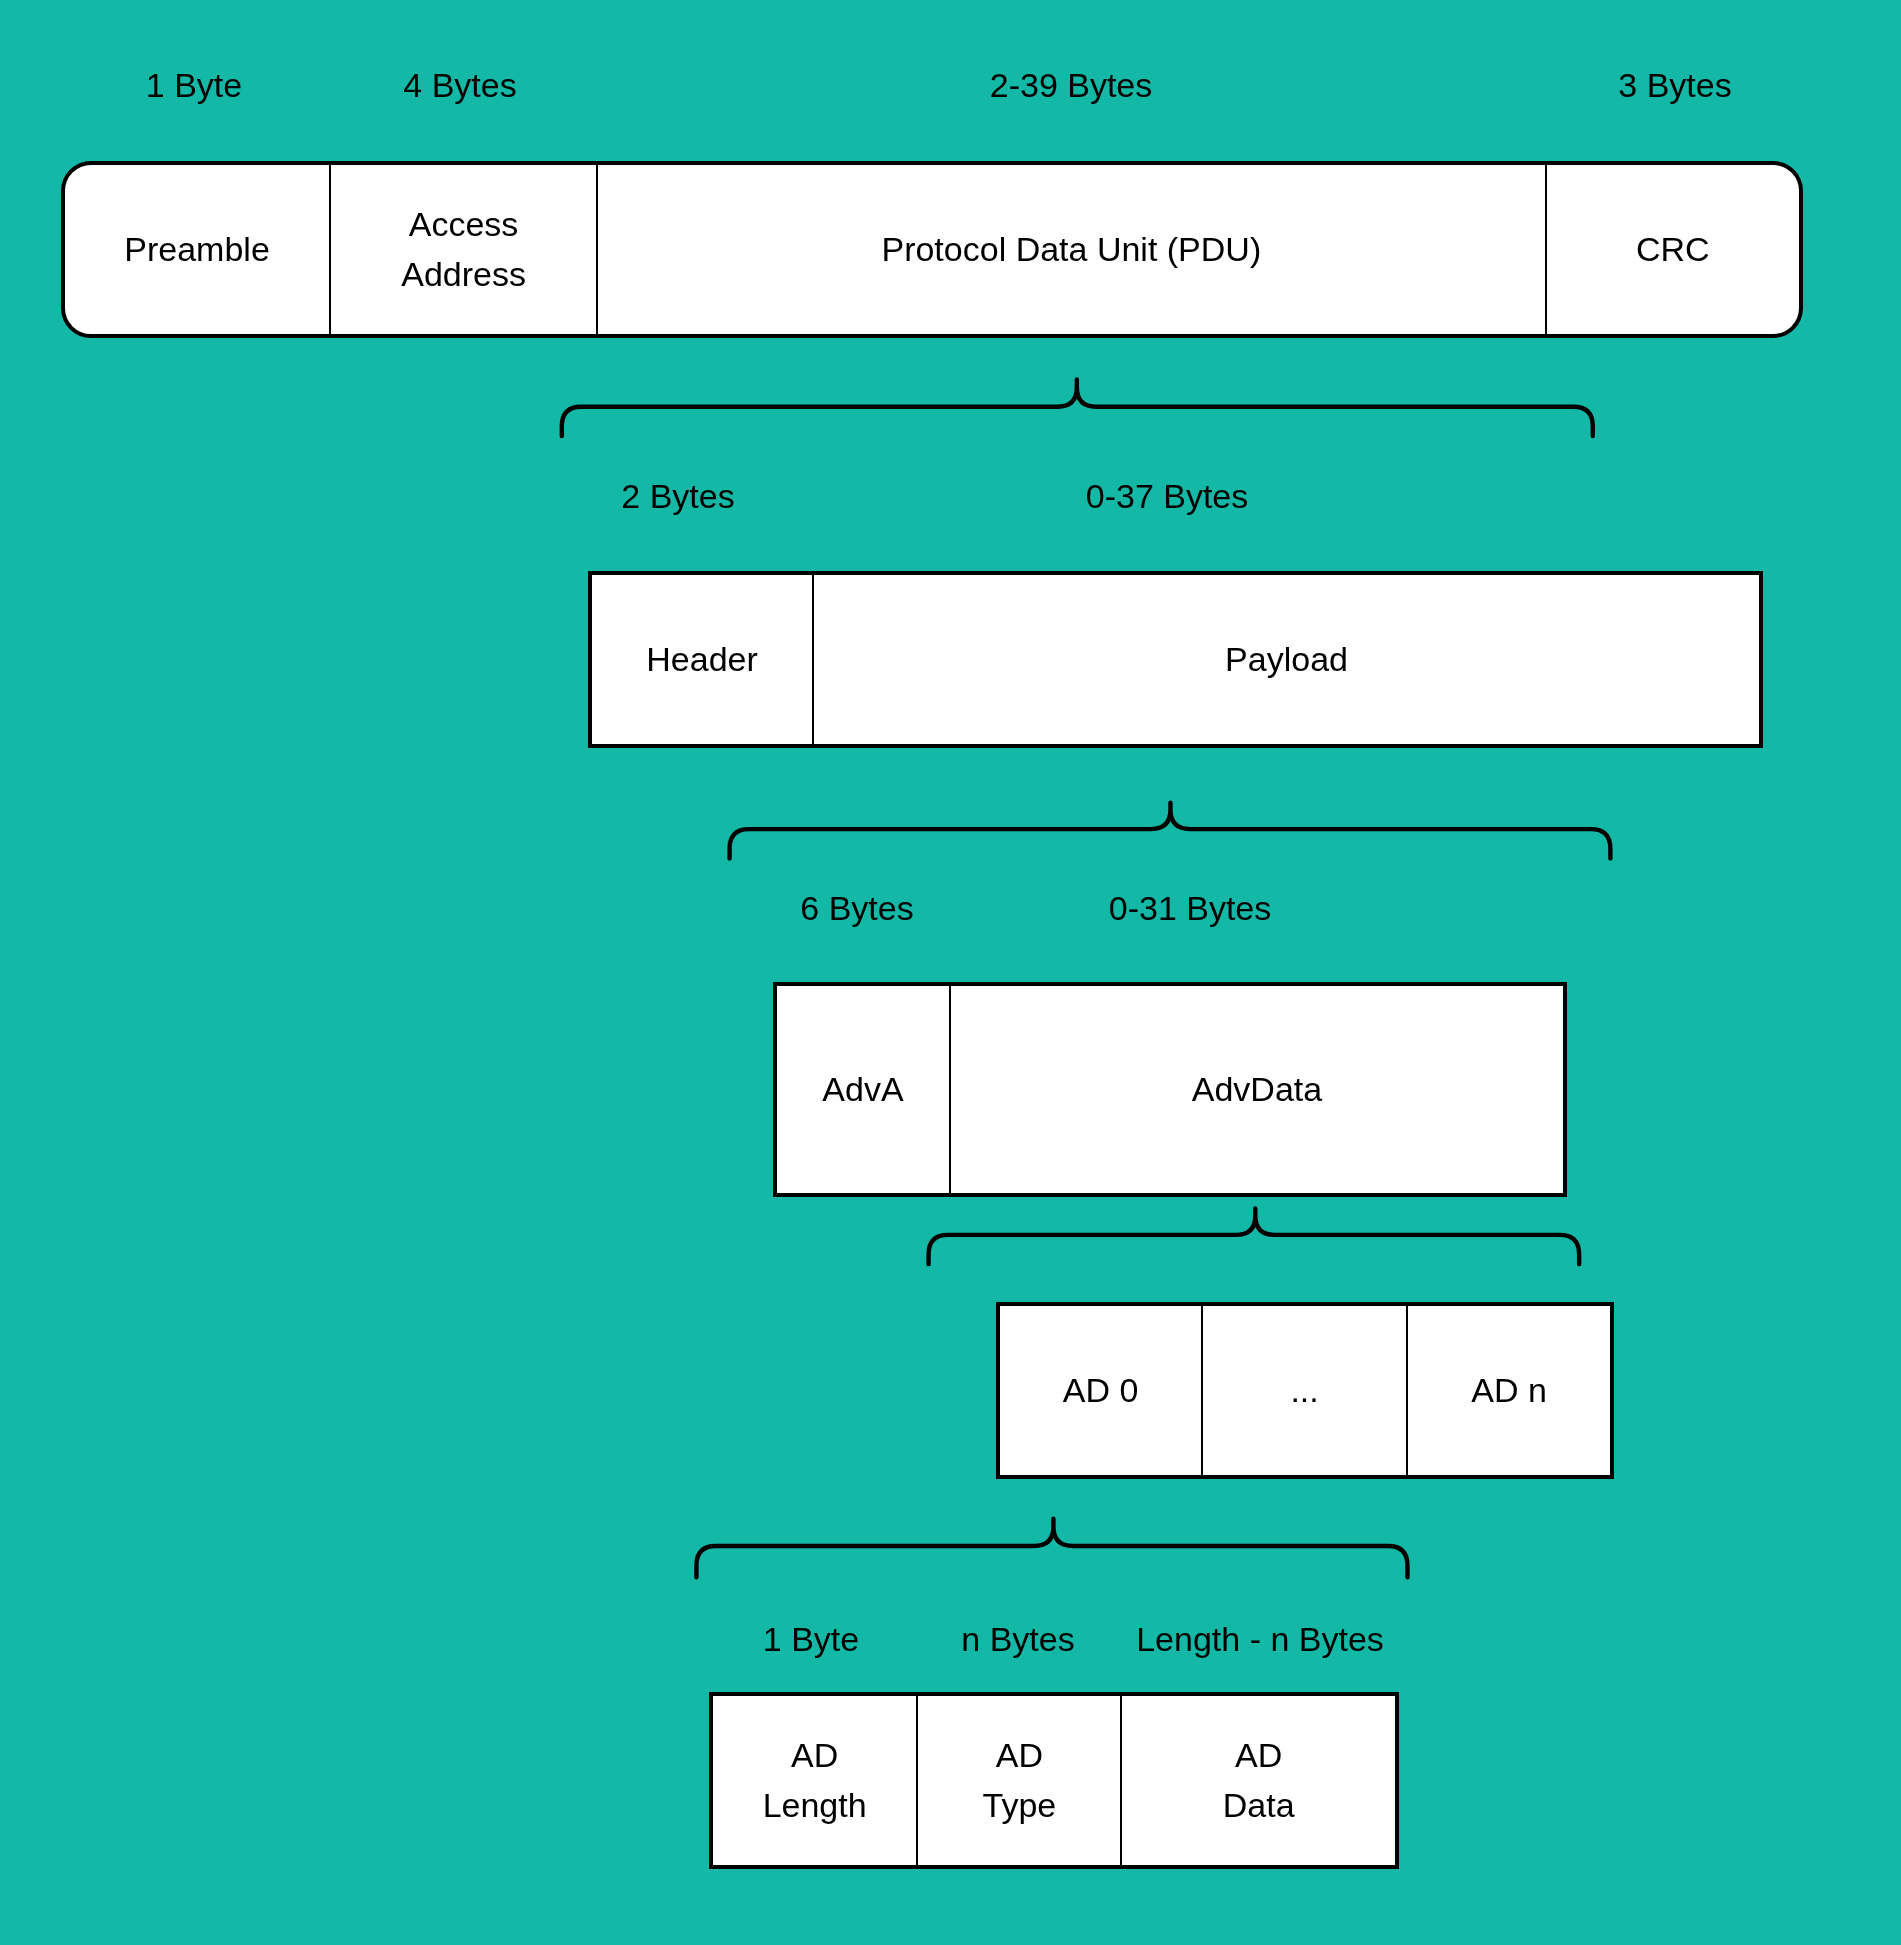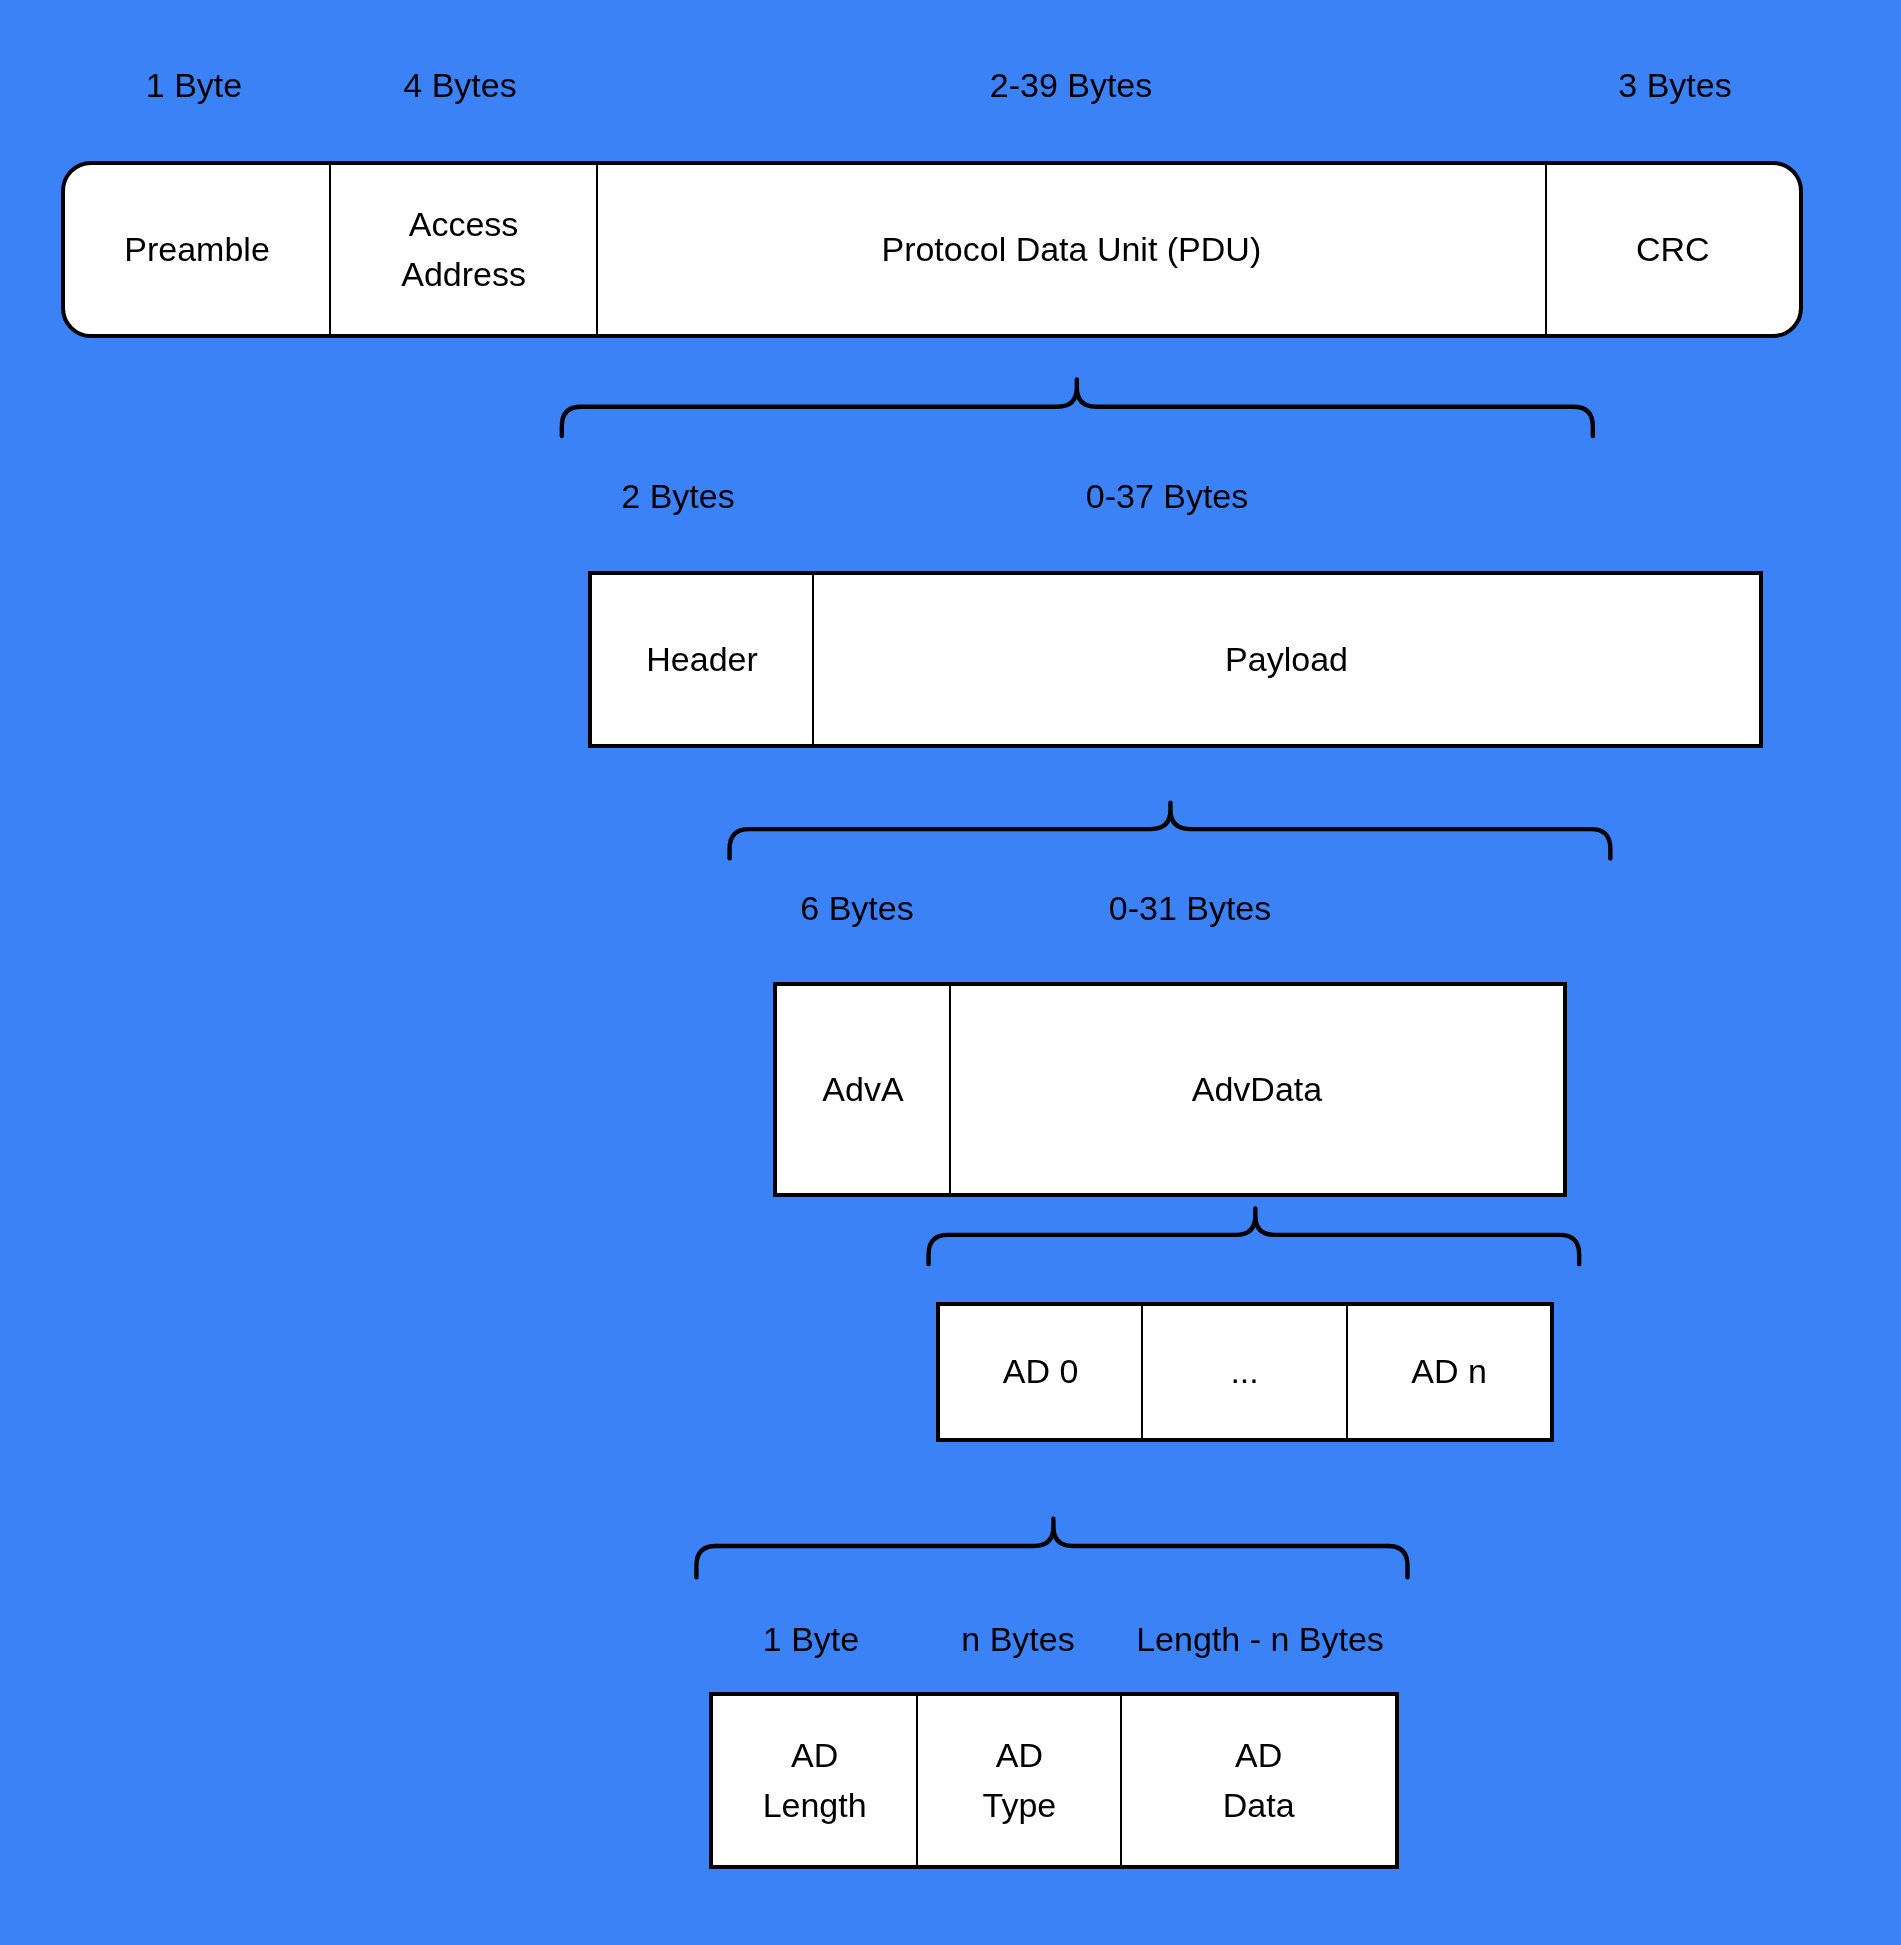--- a/index.html
+++ b/index.html
@@ -4,21 +4,21 @@
 <style>
   html, body {
     margin: 0;
     padding: 0;
     background: #ffffff;
   }
   .canvas {
     position: relative;
     width: 1902px;
     height: 1946px;
-    background: #3b82f6;
+    background: #14b8a6;
     font-family: "Liberation Sans", "DejaVu Sans", sans-serif;
     color: #000000;
     overflow: hidden;
   }
   .braces {
     position: absolute;
     left: 0;
     top: 0;
     pointer-events: none;
   }
@@ -56,21 +56,21 @@
     box-sizing: border-box;
     overflow: hidden;
   }
   .cell + .cell {
     border-left: 2.9px solid #000000;
   }
   
   #row-packet  { left: 61px;  top: 161px;  width: 1742px; height: 177px; grid-template-columns: 272fr 275fr 977fr 262fr; border-radius: 30px; }
   #row-pdu     { left: 588px; top: 571px;  width: 1175px; height: 177px; grid-template-columns: 189fr 813fr; }
   #row-payload { left: 773px; top: 982px; width: 794px;  height: 215px; grid-template-columns: 178fr 636fr; }
-  #row-advdata { left: 936px; top: 1302px; width: 618px;  height: 140px; grid-template-columns: 209fr 213fr 212fr; }
+  #row-advdata { left: 996px; top: 1302px; width: 618px;  height: 177px; grid-template-columns: 209fr 213fr 212fr; }
   #row-adstruct{ left: 709px; top: 1692px; width: 690px;  height: 177px; grid-template-columns: 211fr 212fr 285fr; }
 </style>
 </head>
 <body>
 
 <div class="canvas">
 
   <svg class="braces" width="1902" height="1946" viewBox="0 0 1950 1995">
     <path d="M 576 447 L 576 437 Q 576 417 596 417 L 1084 417 Q 1104 417 1104 397 L 1104 389
          M 1633 447 L 1633 437 Q 1633 417 1613 417 L 1124 417 Q 1104 417 1104 397 L 1104 389"></path>

